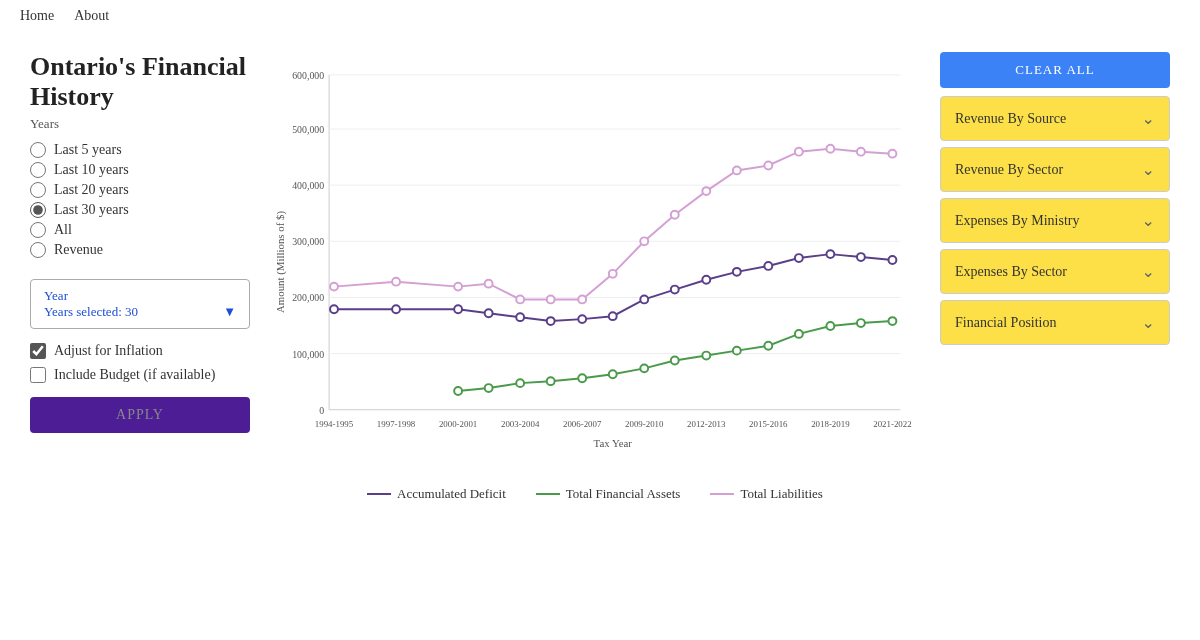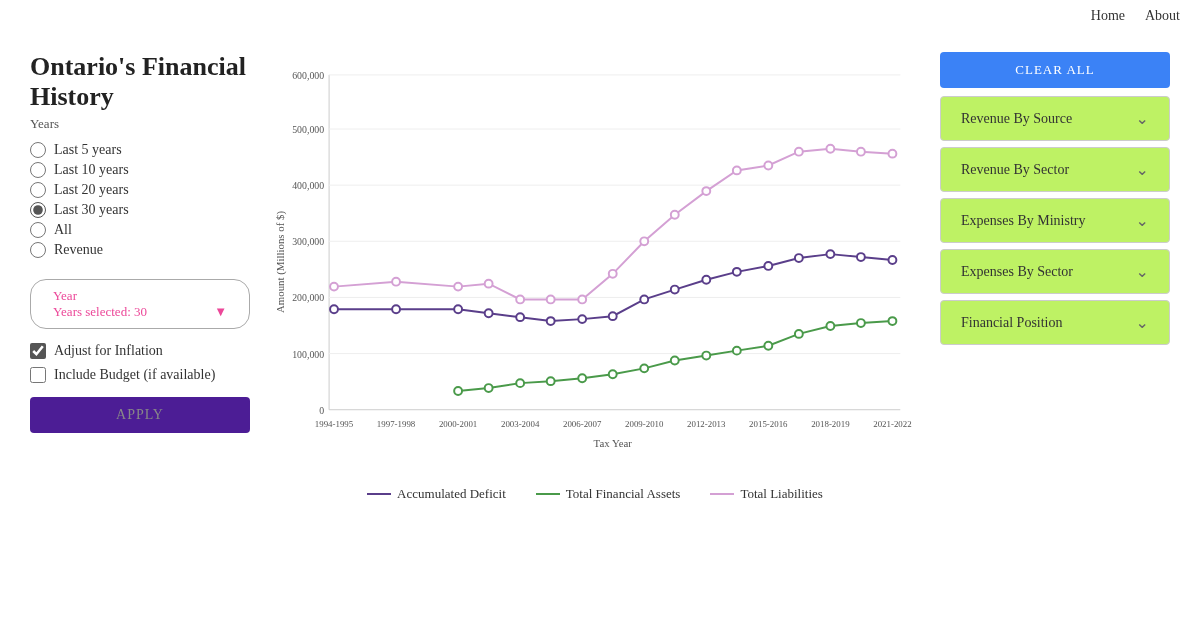--- a/index.html
+++ b/index.html
@@ -1,54 +1,54 @@
 <!DOCTYPE html>
 <html><head>
   <meta charset="utf-8">
   <style>
     * { box-sizing: border-box; margin: 0; padding: 0; }
     body { font-family: Georgia, serif; background: #fff; color: #333; font-size: 14px; }
 
     
-    .nav { display: flex; justify-content: flex-end; padding: 8px 20px; gap: 20px; font-size: 14px; }
+    .nav { display: flex; justify-content: flex-start; padding: 8px 20px; gap: 20px; font-size: 14px; }
     .nav a { text-decoration: none; color: #333; }
 
     
     .main-container { display: flex; padding: 20px 30px; gap: 20px; }
 
     
     .left-panel { width: 220px; flex-shrink: 0; }
     .page-title { font-size: 26px; font-weight: bold; color: #222; margin-bottom: 4px; }
     .years-label { font-size: 13px; color: #555; margin-bottom: 10px; }
 
     .radio-group { display: flex; flex-direction: column; gap: 4px; margin-bottom: 21px; }
     .radio-item { display: flex; align-items: center; gap: 8px; cursor: pointer; font-size: 14px; }
     .radio-item input[type="radio"] { accent-color: #555; width: 16px; height: 16px; }
-    .year-select-wrapper { position: relative; border: 1px solid #aaa; border-radius: 16px; padding: 8px 22px; font-size: 13px; color: #ec4899; margin-bottom: 14px; }
+    .year-select-wrapper { position: relative; border: 1px solid #aaa; border-radius: 4px; padding: 8px 13px; font-size: 13px; color: #1d4ed8; margin-bottom: 14px; }
 
     .checkbox-item { display: flex; align-items: center; gap: 8px; font-size: 14px; margin-bottom: 8px; cursor: pointer; }
     .checkbox-item input[type="checkbox"] { width: 16px; height: 16px; accent-color: #555; }
 
     .apply-btn { width: 100%; padding: 10px; background: #4c1d95; color: #888; border: none; border-radius: 4px; font-size: 14px; cursor: default; margin-top: 6px; font-family: Georgia, serif; letter-spacing: 1px; }
 
     
     .chart-area { flex: 1; display: flex; flex-direction: column; align-items: center; min-width: 0; }
     .chart-wrapper { width: 100%; position: relative; }
     svg.chart { width: 100%; height: 420px; }
 
     .legend { display: flex; gap: 30px; justify-content: center; margin-top: 10px; font-size: 13px; }
     .legend-item { display: flex; align-items: center; gap: 6px; }
     .legend-line { width: 24px; height: 2px; }
 
     
     .right-panel { width: 230px; flex-shrink: 0; }
 
     .clear-btn { width: 100%; padding: 10px; background: #3b82f6; color: #fff; border: none; border-radius: 4px; font-size: 13px; cursor: pointer; letter-spacing: 1px; margin-bottom: 8px; font-family: Georgia, serif; }
 
-    .dropdown-item { border: 1px solid #ccc; border-radius: 4px; padding: 12px 20px; display: flex; justify-content: space-between; align-items: center; margin-bottom: 6px; cursor: pointer; font-size: 14px; background: #bef264; }
+    .dropdown-item { border: 1px solid #ccc; border-radius: 4px; padding: 12px 14px; display: flex; justify-content: space-between; align-items: center; margin-bottom: 6px; cursor: pointer; font-size: 14px; background: #fde047; }
     .dropdown-arrow { font-size: 16px; color: #666; }
   </style>
 </head>
 <body>
 
 <nav class="nav">
   <a>Home</a>
   <a>About</a>
 </nav>
 

